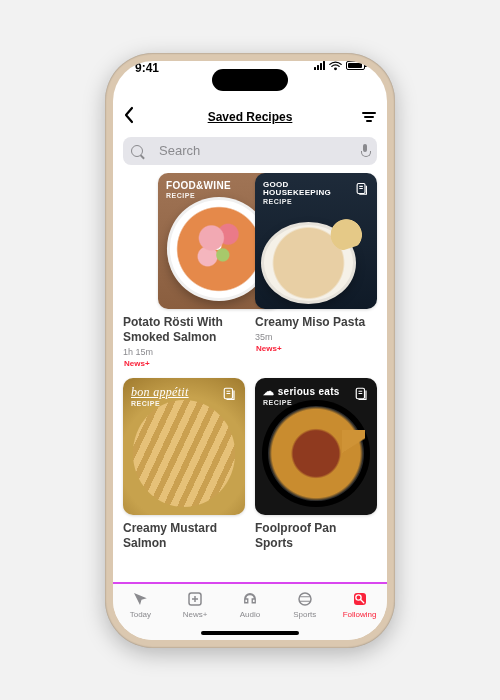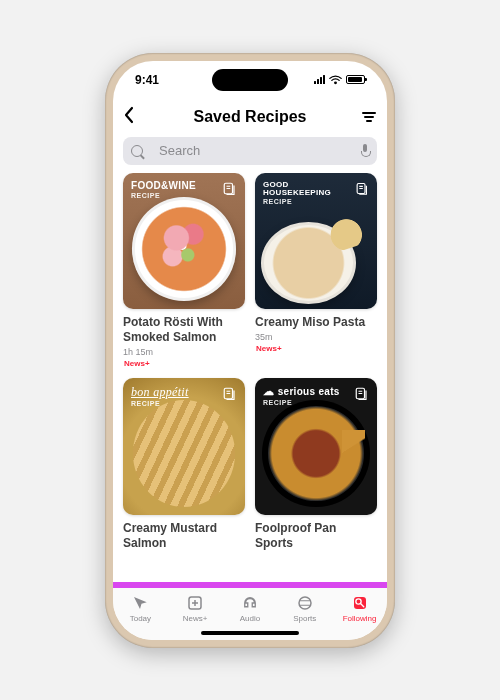--- a/index.html
+++ b/index.html
@@ -25,39 +25,39 @@
     position: relative;
     display: flex; flex-direction: column;
   }
   .dynamic-island {
     position: absolute; top: 8px; left: 50%;
     transform: translateX(-50%);
     width: 76px; height: 22px;
     background: #000; border-radius: 13px; z-index: 50;
   }
   .status-bar {
-    height: 40px; display: flex; align-items: center;
+    height: 40px; display: flex; align-items: flex-start;
     justify-content: space-between; padding: 0 22px 2px;
     font-size: 12px; font-weight: 600;
   }
   .status-right { display: flex; align-items: center; gap: 4px; }
   .signal { display: flex; align-items: flex-end; gap: 1px; }
   .signal span { width: 2px; background: #000; border-radius: .5px; }
   .signal span:nth-child(1){height:3px}.signal span:nth-child(2){height:5px}
   .signal span:nth-child(3){height:7px}.signal span:nth-child(4){height:9px}
   .wifi { width: 13px; height: 10px; position: relative; }
   .battery { width: 19px; height: 9px; border: 1px solid #000; border-radius: 2px; position: relative; }
   .battery::after { content:""; position:absolute; right:-3px; top:2px; width:2px; height:3px; background:#000; border-radius:0 1px 1px 0;}
   .battery::before { content:""; position:absolute; left:1px; top:1px; bottom:1px; width:14px; background:#000; border-radius:1px;}
 
   .nav-bar {
     display: flex; align-items: center; justify-content: center;
     height: 32px; position: relative; padding: 0 12px;
   }
-  .nav-title { font-size: 16px; font-weight: 700; }
+  .nav-title { font-size: 12px; font-weight: 700; text-decoration: underline; }
   .nav-back { position: absolute; left: 10px; font-size: 20px; line-height: 1; }
   .nav-filter { position: absolute; right: 10px; }
   .filter-ic { width:16px; display:flex; flex-direction:column; gap:2px; align-items:center;}
   .filter-ic span{height:2px; background:#000; border-radius:1px;}
   .filter-ic span:nth-child(1){width:14px}.filter-ic span:nth-child(2){width:10px}.filter-ic span:nth-child(3){width:6px}
 
   .search-bar {
     margin: 4px 10px 8px; height: 28px; background:#e5e5ea; border-radius: 8px;
     display:flex; align-items:center; padding:0 8px; gap:16px; color:#8a8a8e;
   }
@@ -94,21 +94,21 @@
   .card-title { font-size:12px; font-weight:600; line-height:1.25; margin-top:6px; color:#404040;}
   .card-meta { font-size:9px; color:#8a8a8e; margin-top:2px;}
   .card-badge { font-size:8px; color:#fa233b; font-weight:700; margin-top:2px; display:flex; align-items:center; gap:1px;}
   .card-badge::before { content:""; font-size:9px; }
 
   
   .plate {
     position:absolute; border-radius:50%; background:#fff;
     box-shadow: inset 0 0 0 3px rgba(0,0,0,.06), 0 4px 10px rgba(0,0,0,.25);
   }
-  .c1 { background: linear-gradient(#a07455,#8a5e3f); }
+  .c1 { background: linear-gradient(#a07455,#8a5e3f); margin-left: 35px; }
   .c1 .plate { width:86%; height:76%; left:7%; top:18%;
     background: radial-gradient(circle at 50% 50%, #e5894a 0 56%, #fff 58% 100%); }
   .c1 .plate::after{content:"";position:absolute;inset:14%;border-radius:50%;
     background: radial-gradient(circle at 40% 35%, #f2a9b3 0 18%, transparent 20%),
       radial-gradient(circle at 62% 30%, #ea7a88 0 14%, transparent 16%),
       radial-gradient(circle at 55% 58%, #a7c96b 0 10%, transparent 12%),
       radial-gradient(circle at 35% 60%, #f5b6be 0 14%, transparent 16%),
       radial-gradient(circle at 48% 46%, #fff 0 6%, transparent 8%);}
   .c2 { background: linear-gradient(#1e2b3a,#0f1a27); padding-left: 39px; }
   .c2 .plate { width:78%; height:60%; left:5%; bottom:4%;
@@ -122,21 +122,21 @@
       repeating-linear-gradient(115deg,#e6c178 0 7px,#caa050 7px 13px);}
   .c4 { background: #141414; }
   .c4 .pan { position:absolute; left:6%; top:16%; width:88%; height:78%; border-radius:50%;
     background: radial-gradient(circle at 50% 50%, #8f3a1f 0 30%, #c98c2f 33% 58%, #2a2a2a 62% 66%, #111 70% 100%);
     box-shadow: inset 0 0 0 6px #000;}
   .c4 .pan::after{content:"";position:absolute;left:54%;top:28%;width:42%;height:42%;
     background: conic-gradient(#cf9336 0 56deg, transparent 60deg);
     clip-path: polygon(0 0,100% 0,100% 60%,0 100%);}
 
   .tab-bar {
-    height: 58px; border-top:6px solid #d946ef; background:#fafafa;
+    height: 58px; border-top:2px solid #d946ef; background:#fafafa;
     display:flex; justify-content:space-around; align-items:flex-start; padding-top:6px;
     position:relative;
   }
   .tab { display:flex; flex-direction:column; align-items:center; gap:2px; color:#8a8a8e; font-size:8px; width:20%;}
   .tab.active { color:#fa233b; }
   .tab-ic { width:20px; height:18px; display:flex; align-items:center; justify-content:center;}
   .tab-ic svg { width:100%; height:100%; }
   .home-ind { position:absolute; bottom:5px; left:50%; transform:translateX(-50%);
     width:98px; height:4px; background:#000; border-radius:3px;}
 </style>

